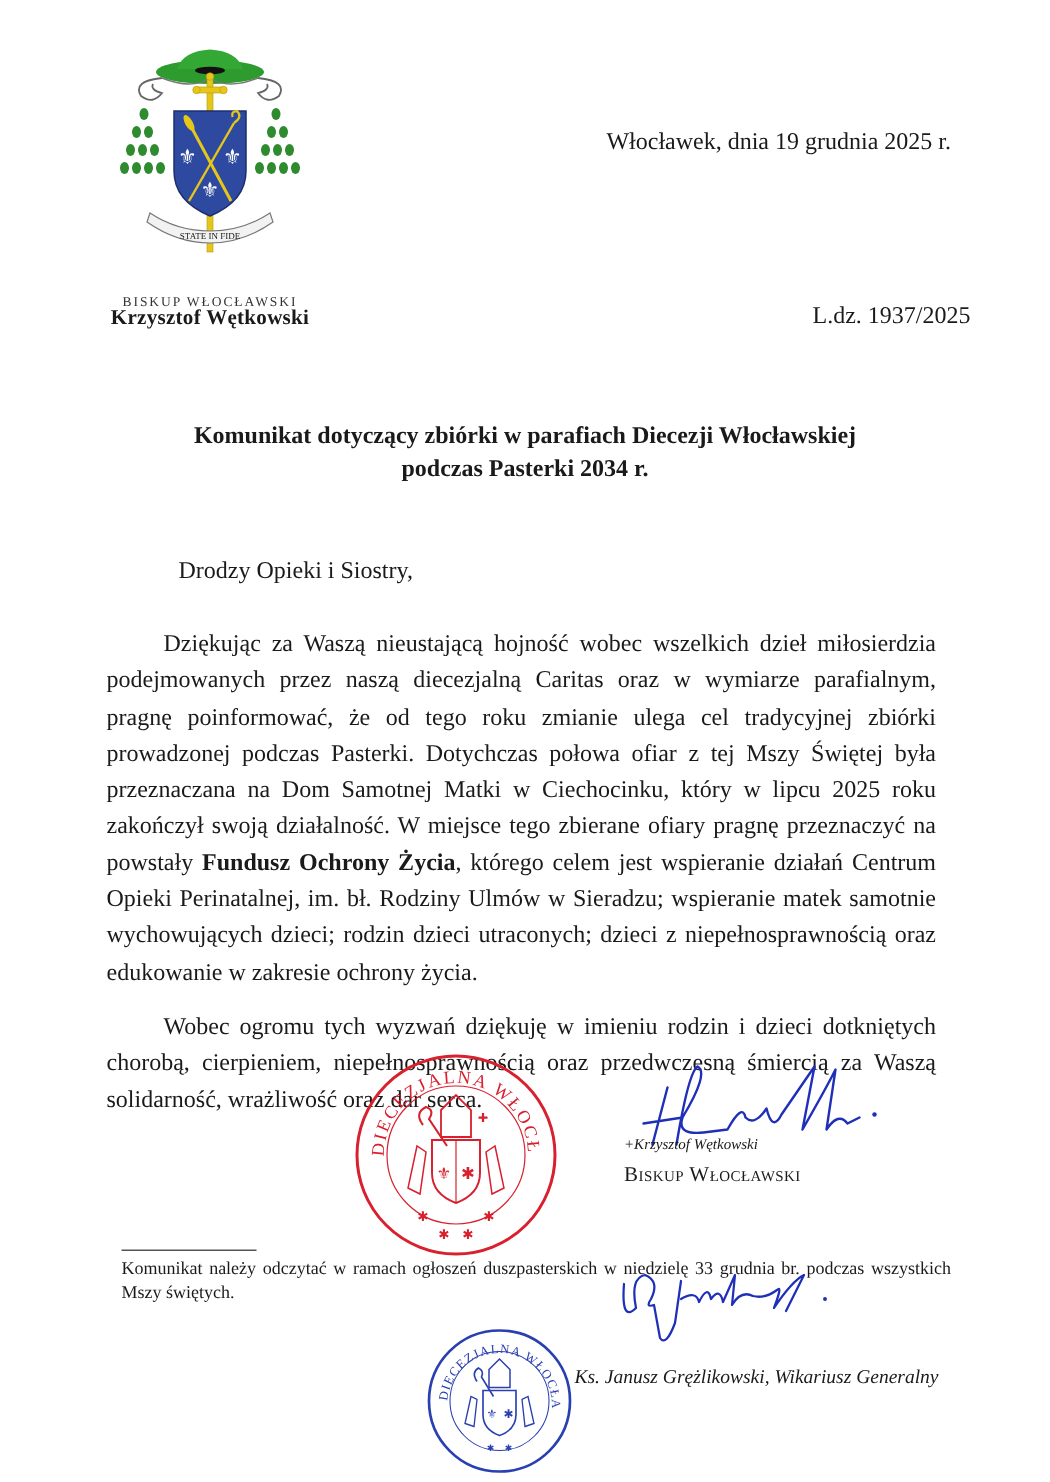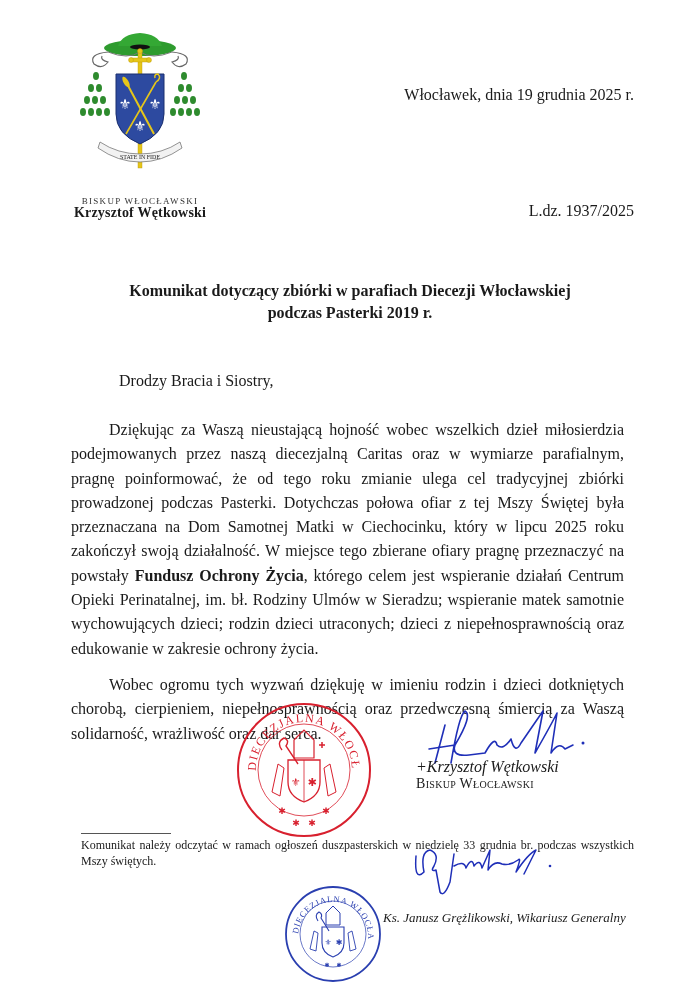--- a/index.html
+++ b/index.html
@@ -2,30 +2,30 @@
 <html><head>
   <meta charset="utf-8">
   <style>
     html, body { margin: 0; padding: 0; background: #ffffff; }
     body { width: 700px; height: 988px; position: relative; overflow: hidden; font-family: "DejaVu Serif", "Liberation Serif", serif; color: #1a1a1a; }
     .abs { position: absolute; }
     #crest { left: 78px; top: 30px; width: 124px; height: 140px; }
     #author-name { left: 62px; top: 178px; width: 156px; text-align: center; font-family: "Liberation Serif", serif; font-weight: bold; font-size: 14px; letter-spacing: 0.2px; margin-top: 27px; }
     #author-title { left: 62px; top: 196px; width: 156px; text-align: center; font-family: "Liberation Serif", serif; font-size: 9px; letter-spacing: 1.3px; color: #333; }
     #place-date { right: 66px; top: 70px; font-family: "Liberation Serif", serif; font-size: 16px; margin-top: 16px; }
-    #ref-no { right: 66px; top: 202px; font-family: "Liberation Serif", serif; font-size: 16px; }
+    #ref-no { right: 53px; top: 202px; font-family: "Liberation Serif", serif; font-size: 16px; }
     #doc-title { left: 90px; width: 520px; top: 280px; text-align: center; font-family: Liberation Serif, serif; font-weight: bold; font-size: 16px; line-height: 22px; }
     #greeting { left: 119px; top: 372px; font-family: "Liberation Serif", serif; font-size: 16px; }
     .para { left: 71px; width: 553px; font-family: "Liberation Serif", serif; font-size: 16px; line-height: 24.3px; text-align: justify; text-indent: 38px; margin: 0; }
     #para-1 { top: 418px; }
     #para-2 { top: 636px; margin-top: 37px; }
     .para b { font-weight: bold; }
     #stamp-red { left: 236px; top: 702px; width: 136px; height: 136px; }
     #signature-bishop { left: 425px; top: 705px; width: 170px; height: 62px; }
-    #sig-name { left: 416px; top: 758px; font-family: "Liberation Serif", serif; font-style: italic; font-size: 16px; }
+    #sig-name { left: 416px; top: 758px; font-family: "Liberation Serif", serif; font-style: italic; font-size: 10px; }
     #sig-title { left: 416px; top: 776px; font-family: "Liberation Serif", serif; font-size: 14px; font-variant: small-caps; letter-spacing: 0.3px; }
     #footnote-rule { left: 81px; top: 833px; width: 90px; height: 1px; background: #555; }
     #footnote { left: 81px; top: 837px; width: 553px; font-family: "Liberation Serif", serif; font-size: 12px; line-height: 16px; text-align: justify; }
     #signature-vicar { left: 410px; top: 842px; width: 150px; height: 58px; }
     #stamp-blue { left: 284px; top: 885px; width: 98px; height: 98px; }
     #vicar-line { left: 383px; top: 910px; font-family: "Liberation Serif", serif; font-style: italic; font-size: 13px; }
   </style>
 </head>
 <body>
 
@@ -89,24 +89,24 @@
 </svg>
 
 <div id="author-name" class="abs">Krzysztof Wętkowski</div>
 <div id="author-title" class="abs">BISKUP WŁOCŁAWSKI</div>
 
 <div id="place-date" class="abs">Włocławek, dnia 19 grudnia 2025 r.</div>
 <div id="ref-no" class="abs">L.dz. 1937/2025</div>
 
 <div id="doc-title" class="abs">
   <div>Komunikat dotyczący zbiórki w parafiach Diecezji Włocławskiej</div>
-  <div>podczas Pasterki 2019 r.</div>
+  <div>podczas Pasterki 2034 r.</div>
 </div>
 
-<div id="greeting" class="abs">Drodzy Bracia i Siostry,</div>
+<div id="greeting" class="abs">Drodzy Opieki i Siostry,</div>
 
 <p id="para-1" class="abs para"><span>Dziękując za Waszą nieustającą hojność wobec wszelkich dzieł miłosierdzia podejmowanych przez naszą diecezjalną Caritas oraz w wymiarze parafialnym, pragnę poinformować, że od tego roku zmianie ulega cel tradycyjnej zbiórki prowadzonej podczas Pasterki. Dotychczas połowa ofiar z tej Mszy Świętej była przeznaczana na Dom Samotnej Matki w Ciechocinku, który w lipcu 2025 roku zakończył swoją działalność. W miejsce tego zbierane ofiary pragnę przeznaczyć na powstały </span><b>Fundusz Ochrony Życia</b><span>, którego celem jest wspieranie działań Centrum Opieki Perinatalnej, im. bł. Rodziny Ulmów w Sieradzu; wspieranie matek samotnie wychowujących dzieci; rodzin dzieci utraconych; dzieci z niepełnosprawnością oraz edukowanie w zakresie ochrony życia.</span></p>
 
 <p id="para-2" class="abs para">Wobec ogromu tych wyzwań dziękuję w imieniu rodzin i dzieci dotkniętych chorobą, cierpieniem, niepełnosprawnością oraz przedwczesną śmiercią za Waszą solidarność, wrażliwość oraz dar serca.</p>
 
 <svg id="stamp-red" class="abs" viewBox="0 0 136 136">
   <defs>
     <path id="redArc" d="M 20 68 A 48 48 0 1 1 116 68"></path>
   </defs>
   <circle cx="68" cy="68" r="66" fill="none" stroke="#d8202e" stroke-width="2"></circle>

